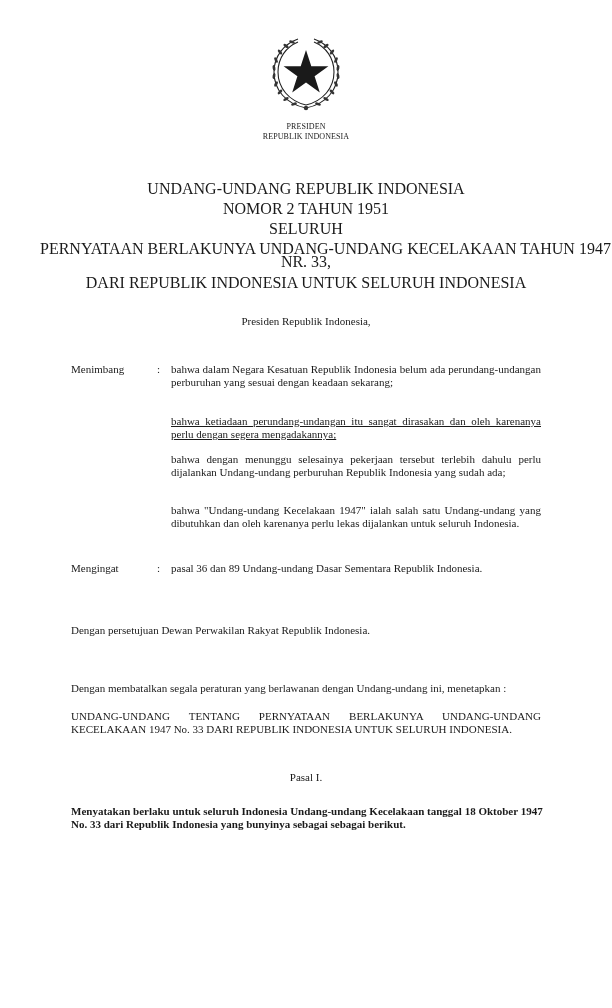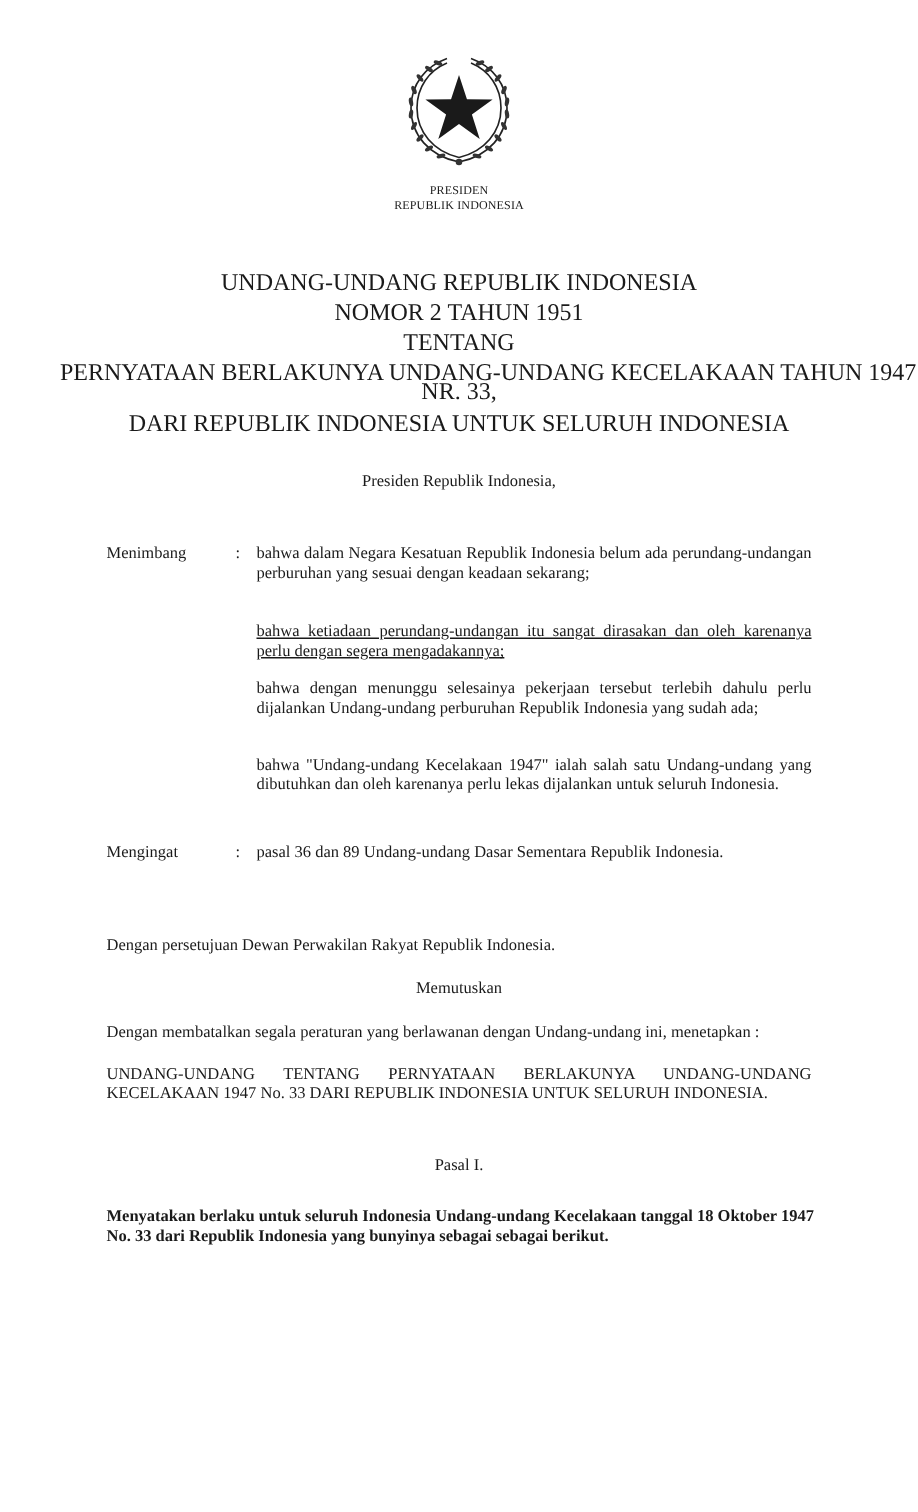--- a/index.html
+++ b/index.html
@@ -78,21 +78,21 @@
 
       <polygon fill="#1a1a1a" points="38,16 43.3,32.2 60.4,32.3 46.6,42.3 51.8,58.6 38,48.6 24.2,58.6 29.4,42.3 15.6,32.3 32.7,32.2"></polygon>
     </svg>
   </div>
 
   <div class="office" style="top:122px;">PRESIDEN</div>
   <div class="office" style="top:132px;">REPUBLIK INDONESIA</div>
 
   <div class="center-line" style="top:182px;">UNDANG-UNDANG REPUBLIK INDONESIA</div>
   <div class="center-line" style="top:202px;">NOMOR 2 TAHUN 1951</div>
-  <div class="center-line" style="top:222px;">TENTANG</div>
+  <div class="center-line" style="top:222px;">SELURUH</div>
   <div class="center-line" style="top:242px;">PERNYATAAN BERLAKUNYA UNDANG-UNDANG KECELAKAAN TAHUN 1947</div>
   <div class="center-line" style="top:255px;">NR. 33,</div>
   <div class="center-line" style="top:276px;">DARI REPUBLIK INDONESIA UNTUK SELURUH INDONESIA</div>
 
   <div class="center-line" style="top:315px; font-size:11px;">Presiden Republik Indonesia,</div>
 
   <div class="row" style="top:363px;">
     <span class="label">Menimbang</span>
     <span class="colon">:</span>
   </div>
@@ -102,20 +102,19 @@
   <div class="clause justify-last" style="top:504px;">bahwa "Undang-undang Kecelakaan 1947" ialah salah satu Undang-undang yang dibutuhkan dan oleh karenanya perlu lekas dijalankan untuk seluruh Indonesia.</div>
 
   <div class="row" style="top:562px;">
     <span class="label">Mengingat</span>
     <span class="colon">:</span>
   </div>
   <div class="clause justify-last" style="top:562px;">pasal 36 dan 89 Undang-undang Dasar Sementara Republik Indonesia.</div>
 
   <div class="body-block" style="top:588px;margin-top:36px;">Dengan persetujuan Dewan Perwakilan Rakyat Republik Indonesia.</div>
 
-  <div class="center-line" style="top:653px; font-size:11px;">Memutuskan</div>
   <div class="body-block justify-last" style="top:682px;">Dengan membatalkan segala peraturan yang berlawanan dengan Undang-undang ini, menetapkan :</div>
   <div class="caps-block justify-last" style="top:710px;">UNDANG-UNDANG TENTANG PERNYATAAN BERLAKUNYA UNDANG-UNDANG KECELAKAAN 1947 No. 33 DARI REPUBLIK INDONESIA UNTUK SELURUH INDONESIA.</div>
 
   <div class="center-line" style="top:771px; font-size:11px;">Pasal I.</div>
   <div class="body-block" style="top:805px; width:480px;font-weight:bold;">Menyatakan berlaku untuk seluruh Indonesia Undang-undang Kecelakaan tanggal 18 Oktober 1947 No. 33 dari Republik Indonesia yang bunyinya sebagai sebagai berikut.</div>
 
 </div>
 
 </body></html>

